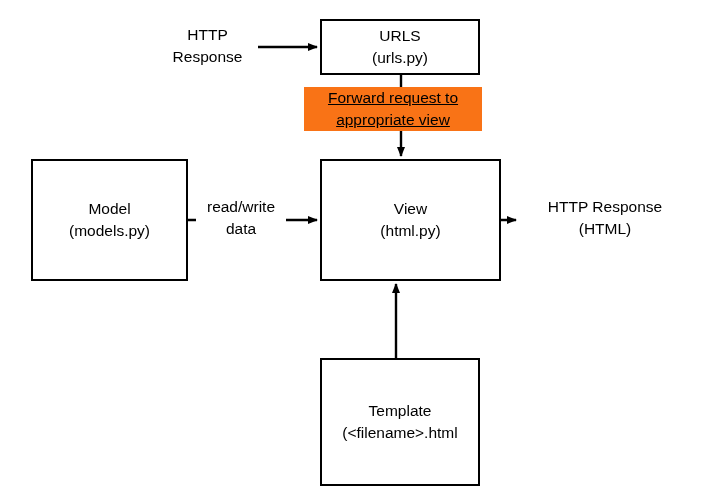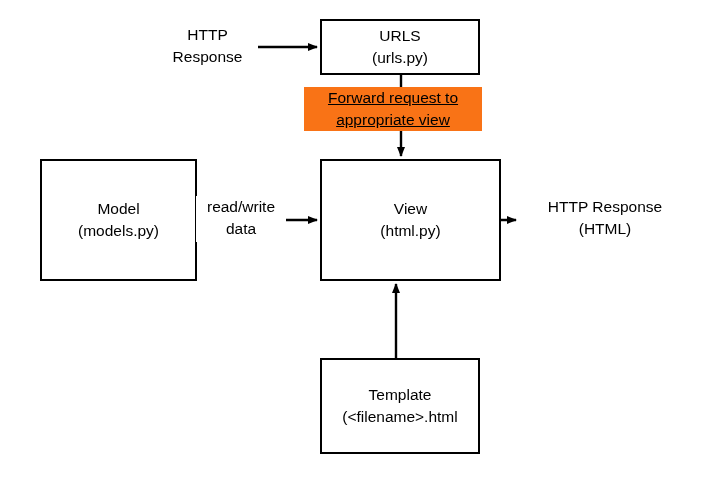--- a/index.html
+++ b/index.html
@@ -42,23 +42,23 @@
   .free-label {
     position: absolute;
     display: flex;
     flex-direction: column;
     align-items: center;
     justify-content: flex-start;
     background: transparent;
   }
   
   #node-urls      { left: 320px; top: 19px;  width: 160px; height: 56px;  }
-  #node-model     { left: 40px;  top: 159px; width: 157px; height: 122px; }
+  #node-model     { left: 31px;  top: 159px; width: 157px; height: 122px; }
   #node-view      { left: 320px; top: 159px; width: 181px; height: 122px; }
-  #node-template  { left: 320px; top: 358px; width: 160px; height: 96px; }
+  #node-template  { left: 320px; top: 358px; width: 160px; height: 128px; }
   
   #label-http-request   { left: 155px; top: 24px;  width: 105px; height: 46px; }
   #label-forward        { left: 304px; top: 87px;  width: 178px; height: 44px; background:#f97316;text-decoration:underline; }
   #label-readwrite      { left: 196px; top: 196px; width: 90px;  height: 46px; background:#ffffff; }
   #label-http-response  { left: 520px; top: 196px; width: 170px; height: 46px; }
 </style>
 </head>
 <body>
 
 <div id="canvas">

